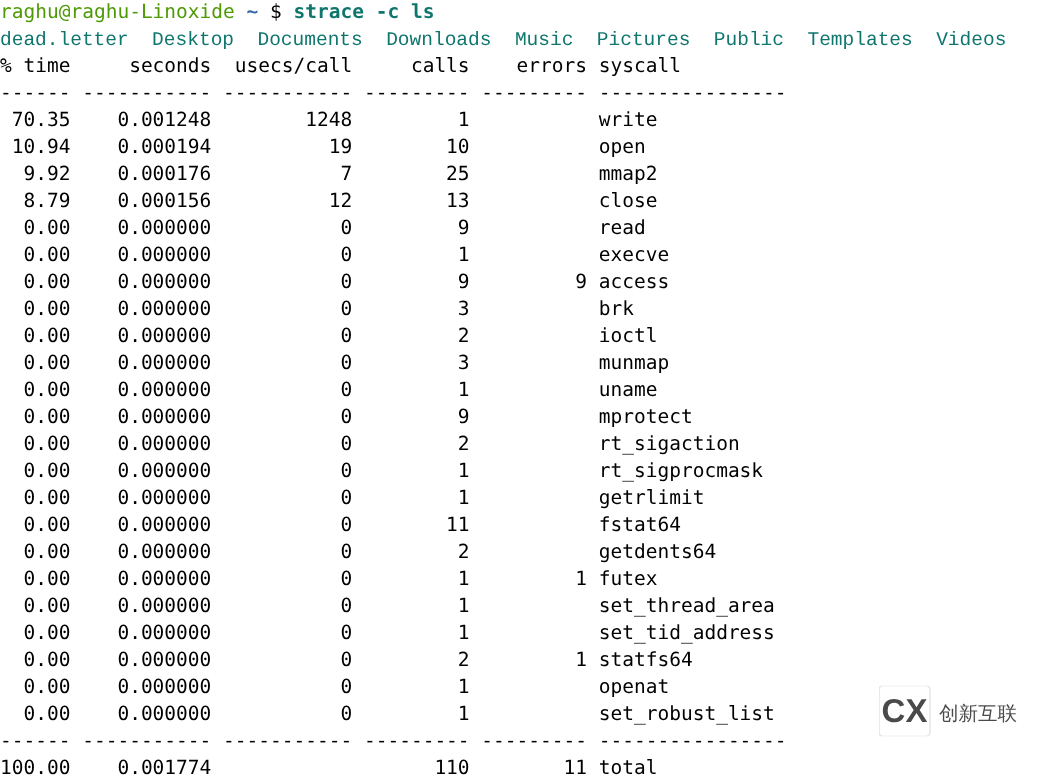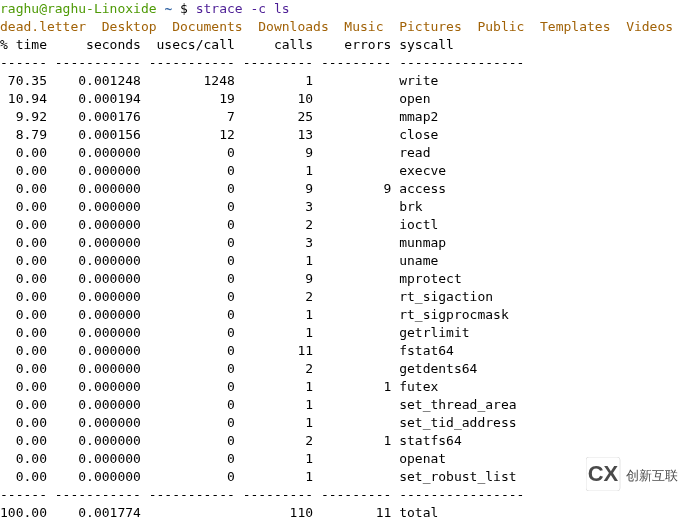--- a/index.html
+++ b/index.html
@@ -15,22 +15,22 @@
   padding:0;
   font-family:"DejaVu Sans Mono","Ubuntu Mono","Consolas",monospace;
   font-size:13px;
   line-height:18px;
   white-space:pre;
   color:#000000;
 }
 .prompt-user { color:#4e9a06; font-weight:normal; }
 .prompt-color1 { color:#3465a4; font-weight:bold; } 
 .prompt-dollar { color:#000000; }
-.cmd { color:#4c1d95; }
-.dir { color:#a16207; font-weight:500; }
+.cmd { color:#0f766e;font-weight:bold; }
+.dir { color:#0f766e; font-weight:500;font-family:Liberation Mono, monospace; }
 .watermark {
   position:fixed;
   right:6px;
   bottom:26px;
   width:108px;
   height:34px;
   opacity:0.85;
   pointer-events:none;
 }
 .watermark .box {

